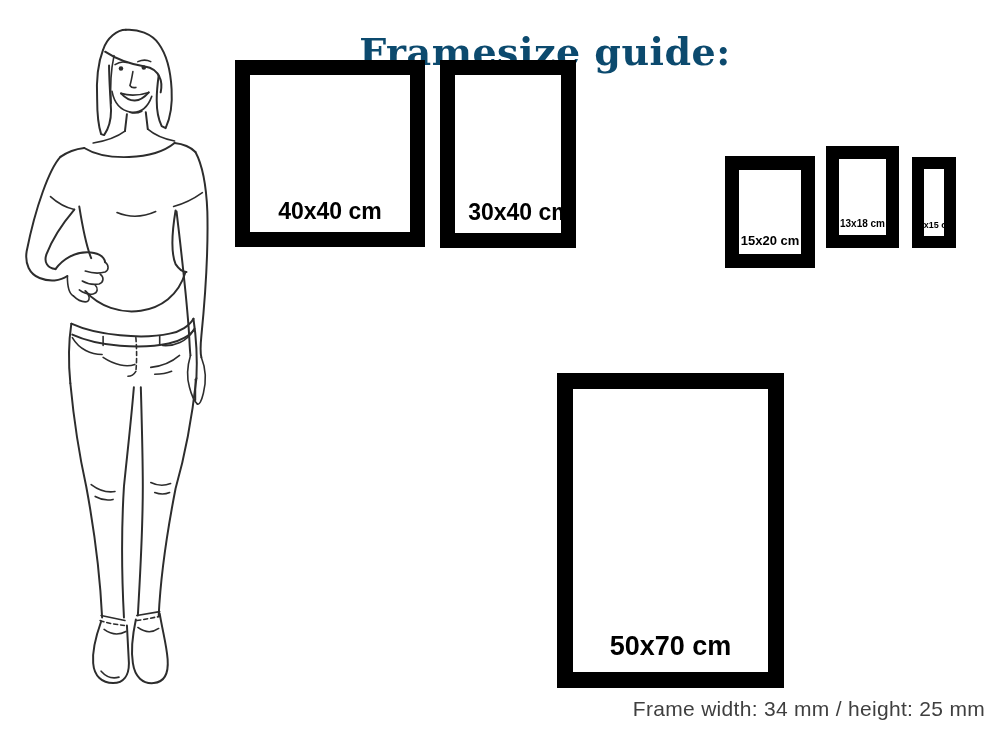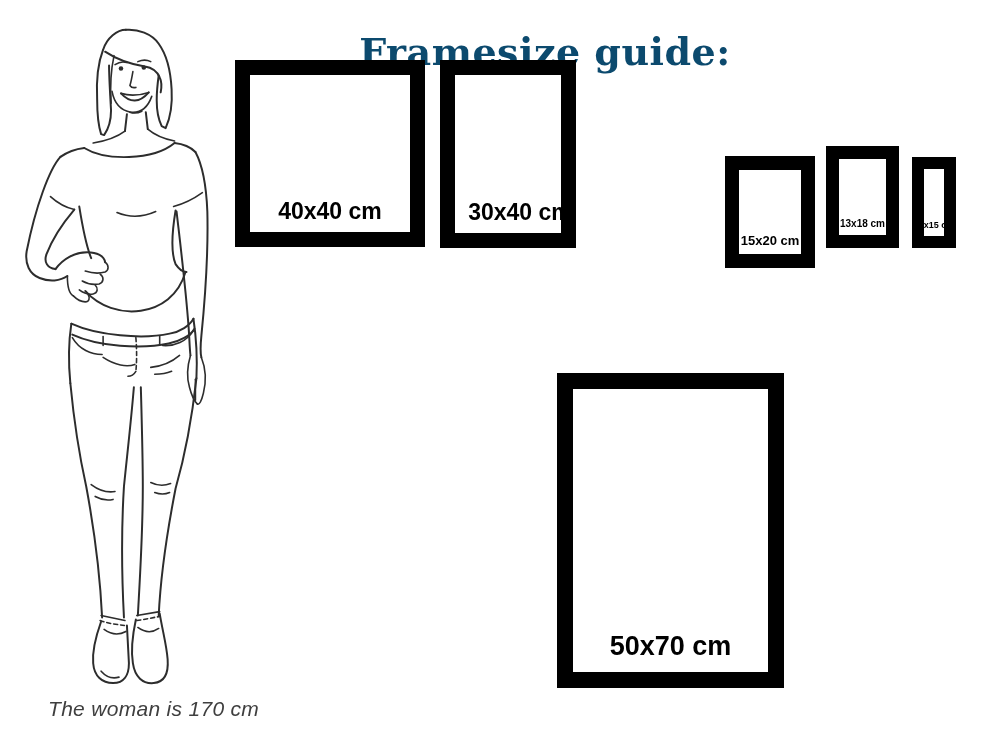--- a/index.html
+++ b/index.html
@@ -153,15 +153,15 @@
     <span class="frame-label">13x18 cm</span>
   </div>
   <div class="frame f6">
     <span class="frame-label">10x15 cm</span>
   </div>
 
   <div class="frame f8">
     <span class="frame-label">50x70 cm</span>
   </div>
 
-  <div class="caption caption-left">The woman is 170 cm</div>
+  <div class="caption caption-right">Frame width: 34 mm / height: 25 mm</div>
 
 </div>
 
 </body></html>

